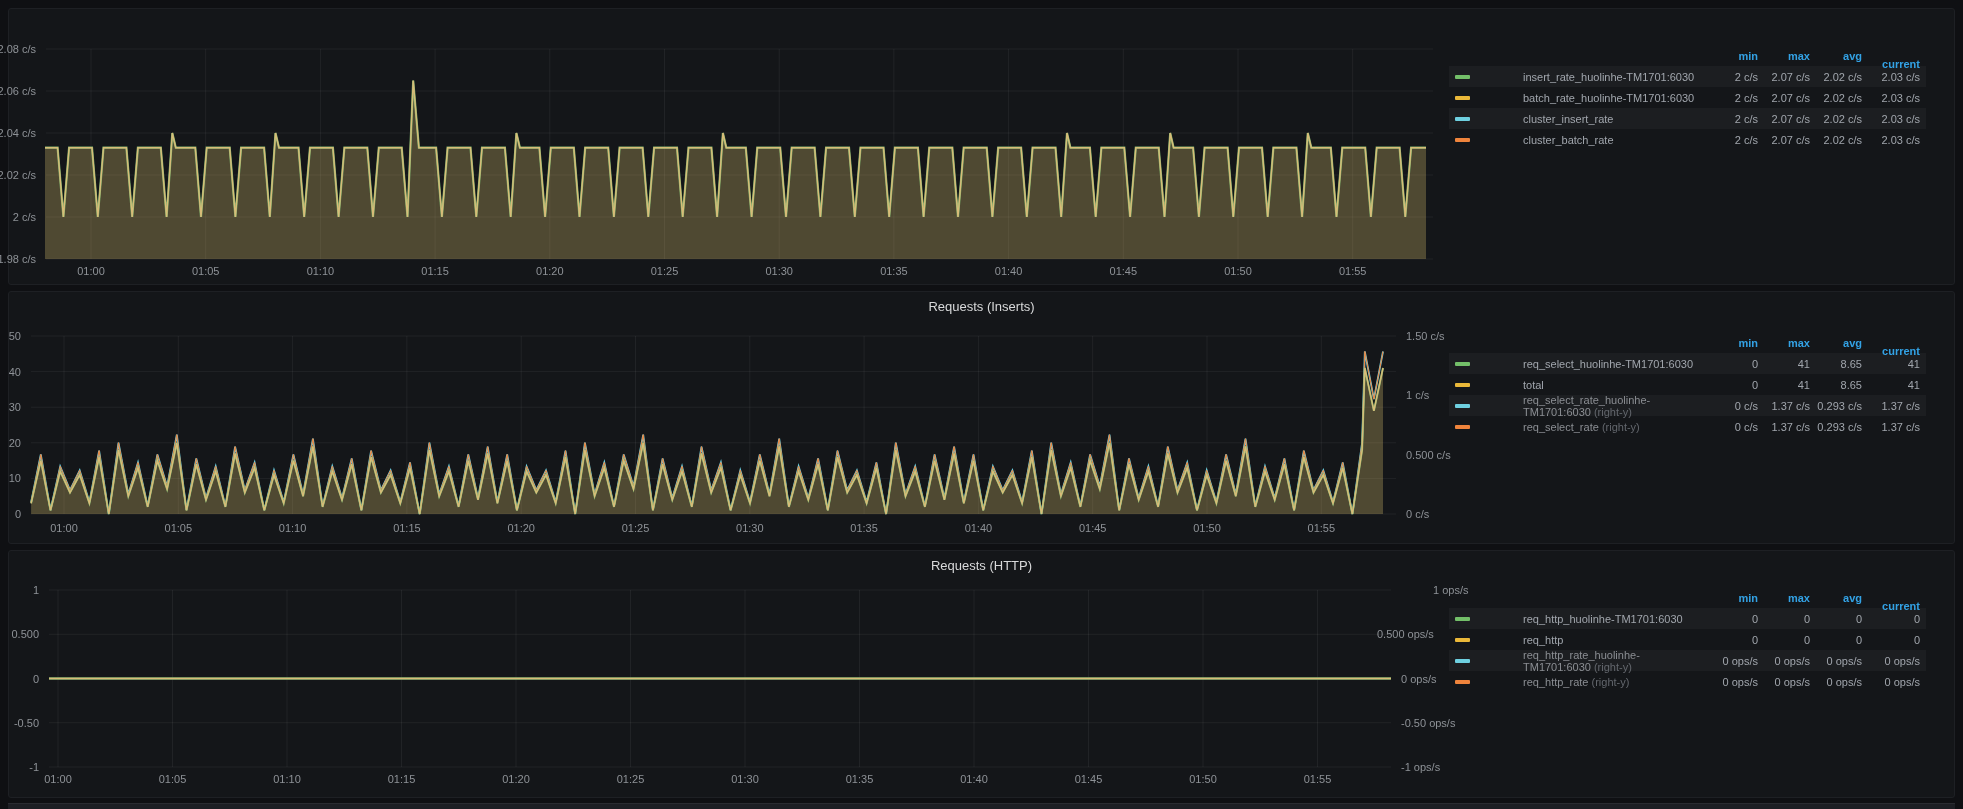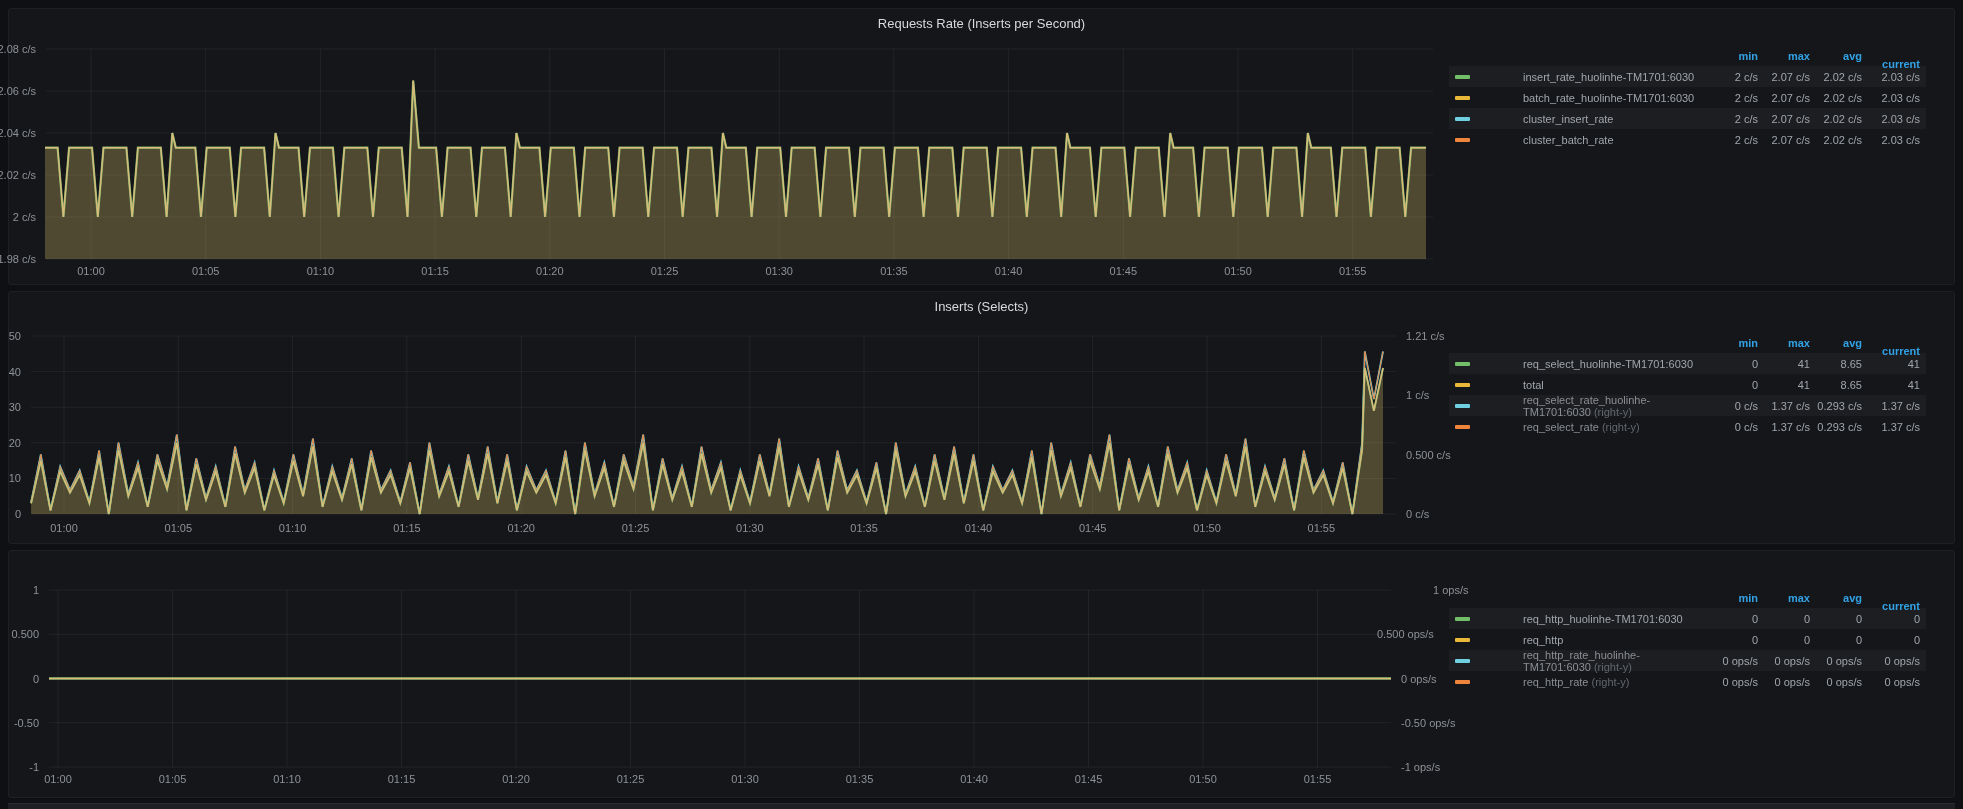--- a/index.html
+++ b/index.html
@@ -35,21 +35,20 @@
   .lg-val.cur{width:58px;}
   .bottom-strip{
     position:absolute;left:8px;width:1947px;top:803px;height:6px;
     background:#1d1f24;border-top:1px solid #2a2c31;
   }
 </style>
 </head>
 <body>
 
 <div class="panel" id="panel-0" style="top:8px;height:277px;">
-  <div class="panel-title">Requests Rate (Inserts per Second)</div>
 <span class="tick ytick-l" style="right: 1918px; top: 34px;">2.08 c/s</span>
     <span class="tick ytick-l" style="right: 1918px; top: 76px;">2.06 c/s</span>
     <span class="tick ytick-l" style="right: 1918px; top: 118px;">2.04 c/s</span>
     <span class="tick ytick-l" style="right: 1918px; top: 160px;">2.02 c/s</span>
     <span class="tick ytick-l" style="right: 1918px; top: 202px;">2 c/s</span>
     <span class="tick ytick-l" style="right: 1918px; top: 244px;">1.98 c/s</span>
     <span class="tick xtick" style="left: 82px; top: 256px;">01:00</span>
     <span class="tick xtick" style="left: 196.7px; top: 256px;">01:05</span>
     <span class="tick xtick" style="left: 311.4px; top: 256px;">01:10</span>
     <span class="tick xtick" style="left: 426.1px; top: 256px;">01:15</span>
@@ -131,28 +130,28 @@
         <line x1="1229" y1="40" x2="1229" y2="250" stroke="rgba(255,255,255,0.06)" stroke-width="1"></line>
         <line x1="1343.7" y1="40" x2="1343.7" y2="250" stroke="rgba(255,255,255,0.06)" stroke-width="1"></line>
       </g>
       <polygon points="36.0,138.7 48.6,138.7 54.4,208.0 60.1,138.7 70.4,138.7 83.0,138.7 88.8,208.0 94.5,138.7 104.8,138.7 117.4,138.7 123.2,208.0 128.9,138.7 139.2,138.7 151.8,138.7 157.6,208.0 163.3,124.0 166.8,138.7 173.6,138.7 186.3,138.7 192.0,208.0 197.7,138.7 208.1,138.7 220.7,138.7 226.4,208.0 232.1,138.7 242.5,138.7 255.1,138.7 260.8,208.0 266.5,124.0 270.0,138.7 276.9,138.7 289.5,138.7 295.2,208.0 301.0,138.7 311.3,138.7 323.9,138.7 329.6,208.0 335.4,138.7 345.7,138.7 358.3,138.7 364.0,208.0 369.8,138.7 380.1,138.7 392.7,138.7 398.5,208.0 404.2,71.5 409.9,138.7 414.5,138.7 427.1,138.7 432.9,208.0 438.6,138.7 448.9,138.7 461.5,138.7 467.3,208.0 473.0,138.7 483.3,138.7 495.9,138.7 501.7,208.0 507.4,124.0 510.9,138.7 517.7,138.7 530.4,138.7 536.1,208.0 541.8,138.7 552.1,138.7 564.8,138.7 570.5,208.0 576.2,138.7 586.6,138.7 599.2,138.7 604.9,208.0 610.6,138.7 621.0,138.7 633.6,138.7 639.3,208.0 645.1,138.7 655.4,138.7 668.0,138.7 673.7,208.0 679.5,138.7 689.8,138.7 702.4,138.7 708.1,208.0 713.9,124.0 717.3,138.7 724.2,138.7 736.8,138.7 742.6,208.0 748.3,138.7 758.6,138.7 771.2,138.7 777.0,208.0 782.7,138.7 793.0,138.7 805.6,138.7 811.4,208.0 817.1,138.7 827.4,138.7 840.0,138.7 845.8,208.0 851.5,138.7 861.8,138.7 874.5,138.7 880.2,208.0 885.9,138.7 896.3,138.7 908.9,138.7 914.6,208.0 920.3,138.7 930.7,138.7 943.3,138.7 949.0,208.0 954.7,138.7 965.1,138.7 977.7,138.7 983.4,208.0 989.2,138.7 999.5,138.7 1012.1,138.7 1017.8,208.0 1023.6,138.7 1033.9,138.7 1046.5,138.7 1052.2,208.0 1058.0,124.0 1061.4,138.7 1068.3,138.7 1080.9,138.7 1086.7,208.0 1092.4,138.7 1102.7,138.7 1115.3,138.7 1121.1,208.0 1126.8,138.7 1137.1,138.7 1149.7,138.7 1155.5,208.0 1161.2,124.0 1164.6,138.7 1171.5,138.7 1184.1,138.7 1189.9,208.0 1195.6,138.7 1205.9,138.7 1218.6,138.7 1224.3,208.0 1230.0,138.7 1240.4,138.7 1253.0,138.7 1258.7,208.0 1264.4,138.7 1274.8,138.7 1287.4,138.7 1293.1,208.0 1298.8,124.0 1302.3,138.7 1309.2,138.7 1321.8,138.7 1327.5,208.0 1333.3,138.7 1343.6,138.7 1356.2,138.7 1361.9,208.0 1367.7,138.7 1378.0,138.7 1390.6,138.7 1396.3,208.0 1402.1,138.7 1412.4,138.7 1417.0,138.7 1417.0,250 36.0,250" fill="rgba(219,191,110,0.30)" stroke="none"></polygon>
       <polyline points="36.0,138.7 48.6,138.7 54.4,208.0 60.1,138.7 70.4,138.7 83.0,138.7 88.8,208.0 94.5,138.7 104.8,138.7 117.4,138.7 123.2,208.0 128.9,138.7 139.2,138.7 151.8,138.7 157.6,208.0 163.3,124.0 166.8,138.7 173.6,138.7 186.3,138.7 192.0,208.0 197.7,138.7 208.1,138.7 220.7,138.7 226.4,208.0 232.1,138.7 242.5,138.7 255.1,138.7 260.8,208.0 266.5,124.0 270.0,138.7 276.9,138.7 289.5,138.7 295.2,208.0 301.0,138.7 311.3,138.7 323.9,138.7 329.6,208.0 335.4,138.7 345.7,138.7 358.3,138.7 364.0,208.0 369.8,138.7 380.1,138.7 392.7,138.7 398.5,208.0 404.2,71.5 409.9,138.7 414.5,138.7 427.1,138.7 432.9,208.0 438.6,138.7 448.9,138.7 461.5,138.7 467.3,208.0 473.0,138.7 483.3,138.7 495.9,138.7 501.7,208.0 507.4,124.0 510.9,138.7 517.7,138.7 530.4,138.7 536.1,208.0 541.8,138.7 552.1,138.7 564.8,138.7 570.5,208.0 576.2,138.7 586.6,138.7 599.2,138.7 604.9,208.0 610.6,138.7 621.0,138.7 633.6,138.7 639.3,208.0 645.1,138.7 655.4,138.7 668.0,138.7 673.7,208.0 679.5,138.7 689.8,138.7 702.4,138.7 708.1,208.0 713.9,124.0 717.3,138.7 724.2,138.7 736.8,138.7 742.6,208.0 748.3,138.7 758.6,138.7 771.2,138.7 777.0,208.0 782.7,138.7 793.0,138.7 805.6,138.7 811.4,208.0 817.1,138.7 827.4,138.7 840.0,138.7 845.8,208.0 851.5,138.7 861.8,138.7 874.5,138.7 880.2,208.0 885.9,138.7 896.3,138.7 908.9,138.7 914.6,208.0 920.3,138.7 930.7,138.7 943.3,138.7 949.0,208.0 954.7,138.7 965.1,138.7 977.7,138.7 983.4,208.0 989.2,138.7 999.5,138.7 1012.1,138.7 1017.8,208.0 1023.6,138.7 1033.9,138.7 1046.5,138.7 1052.2,208.0 1058.0,124.0 1061.4,138.7 1068.3,138.7 1080.9,138.7 1086.7,208.0 1092.4,138.7 1102.7,138.7 1115.3,138.7 1121.1,208.0 1126.8,138.7 1137.1,138.7 1149.7,138.7 1155.5,208.0 1161.2,124.0 1164.6,138.7 1171.5,138.7 1184.1,138.7 1189.9,208.0 1195.6,138.7 1205.9,138.7 1218.6,138.7 1224.3,208.0 1230.0,138.7 1240.4,138.7 1253.0,138.7 1258.7,208.0 1264.4,138.7 1274.8,138.7 1287.4,138.7 1293.1,208.0 1298.8,124.0 1302.3,138.7 1309.2,138.7 1321.8,138.7 1327.5,208.0 1333.3,138.7 1343.6,138.7 1356.2,138.7 1361.9,208.0 1367.7,138.7 1378.0,138.7 1390.6,138.7 1396.3,208.0 1402.1,138.7 1412.4,138.7 1417.0,138.7" fill="none" stroke="#7eb26d" stroke-width="2.2"></polyline>
       <polyline points="36.0,138.7 48.6,138.7 54.4,208.0 60.1,138.7 70.4,138.7 83.0,138.7 88.8,208.0 94.5,138.7 104.8,138.7 117.4,138.7 123.2,208.0 128.9,138.7 139.2,138.7 151.8,138.7 157.6,208.0 163.3,124.0 166.8,138.7 173.6,138.7 186.3,138.7 192.0,208.0 197.7,138.7 208.1,138.7 220.7,138.7 226.4,208.0 232.1,138.7 242.5,138.7 255.1,138.7 260.8,208.0 266.5,124.0 270.0,138.7 276.9,138.7 289.5,138.7 295.2,208.0 301.0,138.7 311.3,138.7 323.9,138.7 329.6,208.0 335.4,138.7 345.7,138.7 358.3,138.7 364.0,208.0 369.8,138.7 380.1,138.7 392.7,138.7 398.5,208.0 404.2,71.5 409.9,138.7 414.5,138.7 427.1,138.7 432.9,208.0 438.6,138.7 448.9,138.7 461.5,138.7 467.3,208.0 473.0,138.7 483.3,138.7 495.9,138.7 501.7,208.0 507.4,124.0 510.9,138.7 517.7,138.7 530.4,138.7 536.1,208.0 541.8,138.7 552.1,138.7 564.8,138.7 570.5,208.0 576.2,138.7 586.6,138.7 599.2,138.7 604.9,208.0 610.6,138.7 621.0,138.7 633.6,138.7 639.3,208.0 645.1,138.7 655.4,138.7 668.0,138.7 673.7,208.0 679.5,138.7 689.8,138.7 702.4,138.7 708.1,208.0 713.9,124.0 717.3,138.7 724.2,138.7 736.8,138.7 742.6,208.0 748.3,138.7 758.6,138.7 771.2,138.7 777.0,208.0 782.7,138.7 793.0,138.7 805.6,138.7 811.4,208.0 817.1,138.7 827.4,138.7 840.0,138.7 845.8,208.0 851.5,138.7 861.8,138.7 874.5,138.7 880.2,208.0 885.9,138.7 896.3,138.7 908.9,138.7 914.6,208.0 920.3,138.7 930.7,138.7 943.3,138.7 949.0,208.0 954.7,138.7 965.1,138.7 977.7,138.7 983.4,208.0 989.2,138.7 999.5,138.7 1012.1,138.7 1017.8,208.0 1023.6,138.7 1033.9,138.7 1046.5,138.7 1052.2,208.0 1058.0,124.0 1061.4,138.7 1068.3,138.7 1080.9,138.7 1086.7,208.0 1092.4,138.7 1102.7,138.7 1115.3,138.7 1121.1,208.0 1126.8,138.7 1137.1,138.7 1149.7,138.7 1155.5,208.0 1161.2,124.0 1164.6,138.7 1171.5,138.7 1184.1,138.7 1189.9,208.0 1195.6,138.7 1205.9,138.7 1218.6,138.7 1224.3,208.0 1230.0,138.7 1240.4,138.7 1253.0,138.7 1258.7,208.0 1264.4,138.7 1274.8,138.7 1287.4,138.7 1293.1,208.0 1298.8,124.0 1302.3,138.7 1309.2,138.7 1321.8,138.7 1327.5,208.0 1333.3,138.7 1343.6,138.7 1356.2,138.7 1361.9,208.0 1367.7,138.7 1378.0,138.7 1390.6,138.7 1396.3,208.0 1402.1,138.7 1412.4,138.7 1417.0,138.7" fill="none" stroke="#d8bc78" stroke-width="1.4"></polyline>
     </svg>
   </div>
 
 <div class="panel" id="panel-1" style="top:291px;height:253px;">
-  <div class="panel-title">Inserts (Selects)</div>
+  <div class="panel-title">Requests (Inserts)</div>
 <span class="tick ytick-l" style="right: 1933px; top: 38px;">50</span>
     <span class="tick ytick-l" style="right: 1933px; top: 73.6px;">40</span>
     <span class="tick ytick-l" style="right: 1933px; top: 109.2px;">30</span>
     <span class="tick ytick-l" style="right: 1933px; top: 144.8px;">20</span>
     <span class="tick ytick-l" style="right: 1933px; top: 180.4px;">10</span>
     <span class="tick ytick-l" style="right: 1933px; top: 216px;">0</span>
-    <span class="tick ytick-r" style="left: 1397px; top: 38px;">1.21 c/s</span>
+    <span class="tick ytick-r" style="left: 1397px; top: 38px;">1.50 c/s</span>
     <span class="tick ytick-r" style="left: 1397px; top: 97.3px;">1 c/s</span>
     <span class="tick ytick-r" style="left: 1397px; top: 156.7px;">0.500 c/s</span>
     <span class="tick ytick-r" style="left: 1397px; top: 216px;">0 c/s</span>
     <span class="tick xtick" style="left: 55px; top: 230px;">01:00</span>
     <span class="tick xtick" style="left: 169.3px; top: 230px;">01:05</span>
     <span class="tick xtick" style="left: 283.6px; top: 230px;">01:10</span>
     <span class="tick xtick" style="left: 397.9px; top: 230px;">01:15</span>
     <span class="tick xtick" style="left: 512.2px; top: 230px;">01:20</span>
     <span class="tick xtick" style="left: 626.5px; top: 230px;">01:25</span>
     <span class="tick xtick" style="left: 740.8px; top: 230px;">01:30</span>
@@ -233,20 +232,21 @@
       </g>
       <polygon points="22.1,211.3 31.8,168.6 41.5,218.4 51.2,179.3 61.0,200.6 70.7,182.8 80.4,211.3 90.1,165.0 99.8,222.0 109.5,157.9 119.3,204.2 129.0,175.7 138.7,214.9 148.4,168.6 158.1,197.1 167.8,150.8 177.5,218.4 187.3,172.2 197.0,207.8 206.7,179.3 216.4,214.9 226.1,161.5 235.8,200.6 245.6,175.7 255.3,218.4 265.0,182.8 274.7,211.3 284.4,168.6 294.1,204.2 303.9,154.4 313.6,214.9 323.3,179.3 333.0,207.8 342.7,172.2 352.4,218.4 362.1,165.0 371.9,200.6 381.6,182.8 391.3,211.3 401.0,175.7 410.7,222.0 420.4,157.9 430.2,204.2 439.9,179.3 449.6,214.9 459.3,168.6 469.0,207.8 478.7,161.5 488.4,211.3 498.2,168.6 507.9,218.4 517.6,179.3 527.3,200.6 537.0,182.8 546.7,211.3 556.5,165.0 566.2,222.0 575.9,157.9 585.6,204.2 595.3,175.7 605.0,214.9 614.7,168.6 624.5,197.1 634.2,150.8 643.9,218.4 653.6,172.2 663.3,207.8 673.0,179.3 682.8,214.9 692.5,161.5 702.2,200.6 711.9,175.7 721.6,218.4 731.3,182.8 741.0,211.3 750.8,168.6 760.5,204.2 770.2,154.4 779.9,214.9 789.6,179.3 799.3,207.8 809.1,172.2 818.8,218.4 828.5,165.0 838.2,200.6 847.9,182.8 857.6,211.3 867.4,175.7 877.1,222.0 886.8,157.9 896.5,204.2 906.2,179.3 915.9,214.9 925.6,168.6 935.4,207.8 945.1,161.5 954.8,211.3 964.5,168.6 974.2,218.4 983.9,179.3 993.7,200.6 1003.4,182.8 1013.1,211.3 1022.8,165.0 1032.5,222.0 1042.2,157.9 1051.9,204.2 1061.7,175.7 1071.4,214.9 1081.1,168.6 1090.8,197.1 1100.5,150.8 1110.2,218.4 1120.0,172.2 1129.7,207.8 1139.4,179.3 1149.1,214.9 1158.8,161.5 1168.5,200.6 1178.2,175.7 1188.0,218.4 1197.7,182.8 1207.4,211.3 1217.1,168.6 1226.8,204.2 1236.5,154.4 1246.3,214.9 1256.0,179.3 1265.7,207.8 1275.4,172.2 1285.1,218.4 1294.8,165.0 1304.5,200.6 1314.3,182.8 1324.0,211.3 1333.7,175.7 1343.4,222.0 1353.1,157.9 1355.8,76.0 1364.9,118.8 1374.0,76.0 1374.0,222 22.1,222" fill="rgba(219,191,110,0.30)" stroke="none"></polygon>
       <polyline points="22.1,210.1 31.8,162.5 41.5,218.0 51.2,174.4 61.0,198.2 70.7,178.4 80.4,210.1 90.1,158.6 99.8,222.0 109.5,150.7 119.3,202.2 129.0,170.5 138.7,214.1 148.4,162.5 158.1,194.3 167.8,142.7 177.5,218.0 187.3,166.5 197.0,206.1 206.7,174.4 216.4,214.1 226.1,154.6 235.8,198.2 245.6,170.5 255.3,218.0 265.0,178.4 274.7,210.1 284.4,162.5 294.1,202.2 303.9,146.7 313.6,214.1 323.3,174.4 333.0,206.1 342.7,166.5 352.4,218.0 362.1,158.6 371.9,198.2 381.6,178.4 391.3,210.1 401.0,170.5 410.7,222.0 420.4,150.7 430.2,202.2 439.9,174.4 449.6,214.1 459.3,162.5 469.0,206.1 478.7,154.6 488.4,210.1 498.2,162.5 507.9,218.0 517.6,174.4 527.3,198.2 537.0,178.4 546.7,210.1 556.5,158.6 566.2,222.0 575.9,150.7 585.6,202.2 595.3,170.5 605.0,214.1 614.7,162.5 624.5,194.3 634.2,142.7 643.9,218.0 653.6,166.5 663.3,206.1 673.0,174.4 682.8,214.1 692.5,154.6 702.2,198.2 711.9,170.5 721.6,218.0 731.3,178.4 741.0,210.1 750.8,162.5 760.5,202.2 770.2,146.7 779.9,214.1 789.6,174.4 799.3,206.1 809.1,166.5 818.8,218.0 828.5,158.6 838.2,198.2 847.9,178.4 857.6,210.1 867.4,170.5 877.1,222.0 886.8,150.7 896.5,202.2 906.2,174.4 915.9,214.1 925.6,162.5 935.4,206.1 945.1,154.6 954.8,210.1 964.5,162.5 974.2,218.0 983.9,174.4 993.7,198.2 1003.4,178.4 1013.1,210.1 1022.8,158.6 1032.5,222.0 1042.2,150.7 1051.9,202.2 1061.7,170.5 1071.4,214.1 1081.1,162.5 1090.8,194.3 1100.5,142.7 1110.2,218.0 1120.0,166.5 1129.7,206.1 1139.4,174.4 1149.1,214.1 1158.8,154.6 1168.5,198.2 1178.2,170.5 1188.0,218.0 1197.7,178.4 1207.4,210.1 1217.1,162.5 1226.8,202.2 1236.5,146.7 1246.3,214.1 1256.0,174.4 1265.7,206.1 1275.4,166.5 1285.1,218.0 1294.8,158.6 1304.5,198.2 1314.3,178.4 1324.0,210.1 1333.7,170.5 1343.4,222.0 1353.1,150.7 1355.8,59.5 1364.9,107.1 1374.0,59.5" fill="none" stroke="#6ed0e0" stroke-width="1.8"></polyline>
       <polyline points="22.1,210.1 31.8,162.5 41.5,218.0 51.2,174.4 61.0,198.2 70.7,178.4 80.4,210.1 90.1,158.6 99.8,222.0 109.5,150.7 119.3,202.2 129.0,170.5 138.7,214.1 148.4,162.5 158.1,194.3 167.8,142.7 177.5,218.0 187.3,166.5 197.0,206.1 206.7,174.4 216.4,214.1 226.1,154.6 235.8,198.2 245.6,170.5 255.3,218.0 265.0,178.4 274.7,210.1 284.4,162.5 294.1,202.2 303.9,146.7 313.6,214.1 323.3,174.4 333.0,206.1 342.7,166.5 352.4,218.0 362.1,158.6 371.9,198.2 381.6,178.4 391.3,210.1 401.0,170.5 410.7,222.0 420.4,150.7 430.2,202.2 439.9,174.4 449.6,214.1 459.3,162.5 469.0,206.1 478.7,154.6 488.4,210.1 498.2,162.5 507.9,218.0 517.6,174.4 527.3,198.2 537.0,178.4 546.7,210.1 556.5,158.6 566.2,222.0 575.9,150.7 585.6,202.2 595.3,170.5 605.0,214.1 614.7,162.5 624.5,194.3 634.2,142.7 643.9,218.0 653.6,166.5 663.3,206.1 673.0,174.4 682.8,214.1 692.5,154.6 702.2,198.2 711.9,170.5 721.6,218.0 731.3,178.4 741.0,210.1 750.8,162.5 760.5,202.2 770.2,146.7 779.9,214.1 789.6,174.4 799.3,206.1 809.1,166.5 818.8,218.0 828.5,158.6 838.2,198.2 847.9,178.4 857.6,210.1 867.4,170.5 877.1,222.0 886.8,150.7 896.5,202.2 906.2,174.4 915.9,214.1 925.6,162.5 935.4,206.1 945.1,154.6 954.8,210.1 964.5,162.5 974.2,218.0 983.9,174.4 993.7,198.2 1003.4,178.4 1013.1,210.1 1022.8,158.6 1032.5,222.0 1042.2,150.7 1051.9,202.2 1061.7,170.5 1071.4,214.1 1081.1,162.5 1090.8,194.3 1100.5,142.7 1110.2,218.0 1120.0,166.5 1129.7,206.1 1139.4,174.4 1149.1,214.1 1158.8,154.6 1168.5,198.2 1178.2,170.5 1188.0,218.0 1197.7,178.4 1207.4,210.1 1217.1,162.5 1226.8,202.2 1236.5,146.7 1246.3,214.1 1256.0,174.4 1265.7,206.1 1275.4,166.5 1285.1,218.0 1294.8,158.6 1304.5,198.2 1314.3,178.4 1324.0,210.1 1333.7,170.5 1343.4,222.0 1353.1,150.7 1355.8,59.5 1364.9,107.1 1374.0,59.5" fill="none" stroke="#ef843c" stroke-width="1"></polyline>
       <polyline points="22.1,211.3 31.8,168.6 41.5,218.4 51.2,179.3 61.0,200.6 70.7,182.8 80.4,211.3 90.1,165.0 99.8,222.0 109.5,157.9 119.3,204.2 129.0,175.7 138.7,214.9 148.4,168.6 158.1,197.1 167.8,150.8 177.5,218.4 187.3,172.2 197.0,207.8 206.7,179.3 216.4,214.9 226.1,161.5 235.8,200.6 245.6,175.7 255.3,218.4 265.0,182.8 274.7,211.3 284.4,168.6 294.1,204.2 303.9,154.4 313.6,214.9 323.3,179.3 333.0,207.8 342.7,172.2 352.4,218.4 362.1,165.0 371.9,200.6 381.6,182.8 391.3,211.3 401.0,175.7 410.7,222.0 420.4,157.9 430.2,204.2 439.9,179.3 449.6,214.9 459.3,168.6 469.0,207.8 478.7,161.5 488.4,211.3 498.2,168.6 507.9,218.4 517.6,179.3 527.3,200.6 537.0,182.8 546.7,211.3 556.5,165.0 566.2,222.0 575.9,157.9 585.6,204.2 595.3,175.7 605.0,214.9 614.7,168.6 624.5,197.1 634.2,150.8 643.9,218.4 653.6,172.2 663.3,207.8 673.0,179.3 682.8,214.9 692.5,161.5 702.2,200.6 711.9,175.7 721.6,218.4 731.3,182.8 741.0,211.3 750.8,168.6 760.5,204.2 770.2,154.4 779.9,214.9 789.6,179.3 799.3,207.8 809.1,172.2 818.8,218.4 828.5,165.0 838.2,200.6 847.9,182.8 857.6,211.3 867.4,175.7 877.1,222.0 886.8,157.9 896.5,204.2 906.2,179.3 915.9,214.9 925.6,168.6 935.4,207.8 945.1,161.5 954.8,211.3 964.5,168.6 974.2,218.4 983.9,179.3 993.7,200.6 1003.4,182.8 1013.1,211.3 1022.8,165.0 1032.5,222.0 1042.2,157.9 1051.9,204.2 1061.7,175.7 1071.4,214.9 1081.1,168.6 1090.8,197.1 1100.5,150.8 1110.2,218.4 1120.0,172.2 1129.7,207.8 1139.4,179.3 1149.1,214.9 1158.8,161.5 1168.5,200.6 1178.2,175.7 1188.0,218.4 1197.7,182.8 1207.4,211.3 1217.1,168.6 1226.8,204.2 1236.5,154.4 1246.3,214.9 1256.0,179.3 1265.7,207.8 1275.4,172.2 1285.1,218.4 1294.8,165.0 1304.5,200.6 1314.3,182.8 1324.0,211.3 1333.7,175.7 1343.4,222.0 1353.1,157.9 1355.8,76.0 1364.9,118.8 1374.0,76.0" fill="none" stroke="#7eb26d" stroke-width="2"></polyline>
       <polyline points="22.1,211.3 31.8,168.6 41.5,218.4 51.2,179.3 61.0,200.6 70.7,182.8 80.4,211.3 90.1,165.0 99.8,222.0 109.5,157.9 119.3,204.2 129.0,175.7 138.7,214.9 148.4,168.6 158.1,197.1 167.8,150.8 177.5,218.4 187.3,172.2 197.0,207.8 206.7,179.3 216.4,214.9 226.1,161.5 235.8,200.6 245.6,175.7 255.3,218.4 265.0,182.8 274.7,211.3 284.4,168.6 294.1,204.2 303.9,154.4 313.6,214.9 323.3,179.3 333.0,207.8 342.7,172.2 352.4,218.4 362.1,165.0 371.9,200.6 381.6,182.8 391.3,211.3 401.0,175.7 410.7,222.0 420.4,157.9 430.2,204.2 439.9,179.3 449.6,214.9 459.3,168.6 469.0,207.8 478.7,161.5 488.4,211.3 498.2,168.6 507.9,218.4 517.6,179.3 527.3,200.6 537.0,182.8 546.7,211.3 556.5,165.0 566.2,222.0 575.9,157.9 585.6,204.2 595.3,175.7 605.0,214.9 614.7,168.6 624.5,197.1 634.2,150.8 643.9,218.4 653.6,172.2 663.3,207.8 673.0,179.3 682.8,214.9 692.5,161.5 702.2,200.6 711.9,175.7 721.6,218.4 731.3,182.8 741.0,211.3 750.8,168.6 760.5,204.2 770.2,154.4 779.9,214.9 789.6,179.3 799.3,207.8 809.1,172.2 818.8,218.4 828.5,165.0 838.2,200.6 847.9,182.8 857.6,211.3 867.4,175.7 877.1,222.0 886.8,157.9 896.5,204.2 906.2,179.3 915.9,214.9 925.6,168.6 935.4,207.8 945.1,161.5 954.8,211.3 964.5,168.6 974.2,218.4 983.9,179.3 993.7,200.6 1003.4,182.8 1013.1,211.3 1022.8,165.0 1032.5,222.0 1042.2,157.9 1051.9,204.2 1061.7,175.7 1071.4,214.9 1081.1,168.6 1090.8,197.1 1100.5,150.8 1110.2,218.4 1120.0,172.2 1129.7,207.8 1139.4,179.3 1149.1,214.9 1158.8,161.5 1168.5,200.6 1178.2,175.7 1188.0,218.4 1197.7,182.8 1207.4,211.3 1217.1,168.6 1226.8,204.2 1236.5,154.4 1246.3,214.9 1256.0,179.3 1265.7,207.8 1275.4,172.2 1285.1,218.4 1294.8,165.0 1304.5,200.6 1314.3,182.8 1324.0,211.3 1333.7,175.7 1343.4,222.0 1353.1,157.9 1355.8,76.0 1364.9,118.8 1374.0,76.0" fill="none" stroke="#d8bc78" stroke-width="1.4"></polyline>
     </svg>
   </div>
 
 <div class="panel" id="panel-2" style="top:550px;height:248px;">
+  <div class="panel-title">Requests (HTTP)</div>
 <span class="tick ytick-l" style="right: 1915px; top: 33px;">1</span>
     <span class="tick ytick-l" style="right: 1915px; top: 77.25px;">0.500</span>
     <span class="tick ytick-l" style="right: 1915px; top: 121.5px;">0</span>
     <span class="tick ytick-l" style="right: 1915px; top: 165.75px;">-0.50</span>
     <span class="tick ytick-l" style="right: 1915px; top: 210px;">-1</span>
     <span class="tick ytick-r" style="left: 1392px; top: 33px; margin-left: 32px;">1 ops/s</span>
     <span class="tick ytick-r" style="left: 1368px; top: 77.25px;">0.500 ops/s</span>
     <span class="tick ytick-r" style="left: 1392px; top: 121.5px;">0 ops/s</span>
     <span class="tick ytick-r" style="left: 1392px; top: 165.75px;">-0.50 ops/s</span>
     <span class="tick ytick-r" style="left: 1392px; top: 210px;">-1 ops/s</span>

